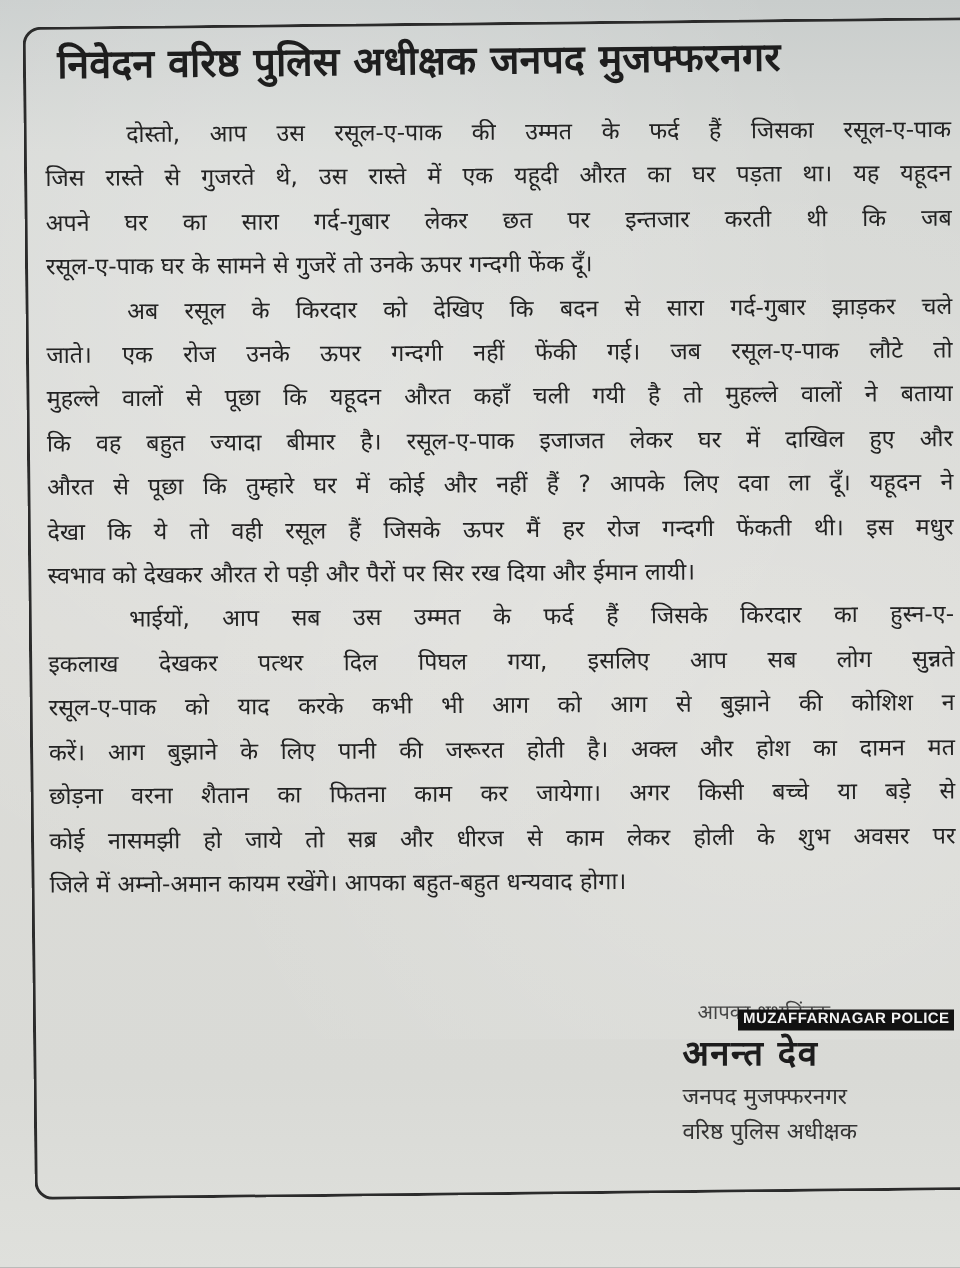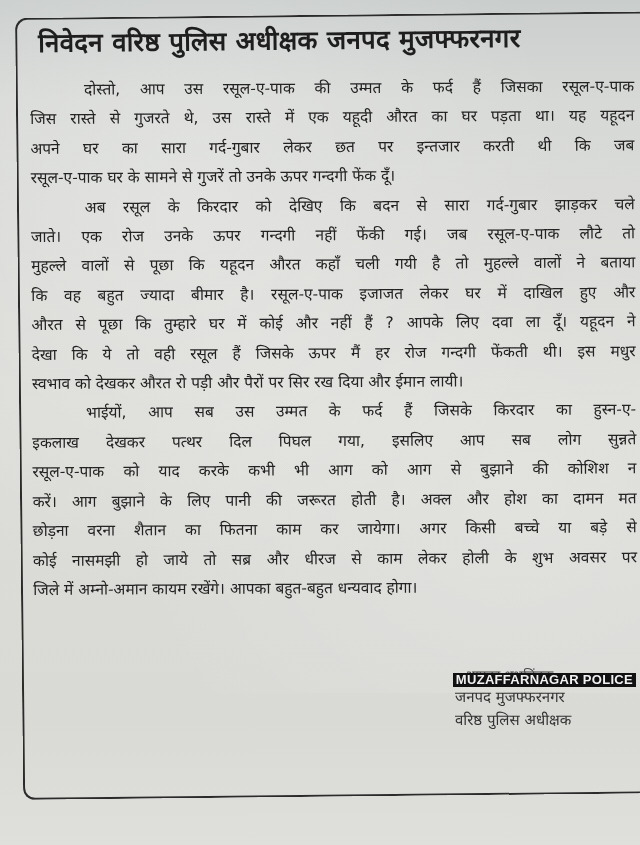--- a/index.html
+++ b/index.html
@@ -107,21 +107,21 @@
       color: #333;
     }
     .watermark {
       position: absolute;
       right: 4px;
       bottom: 6px;
       background: #111;
       color: #f2f2f2;
       font-family: "Liberation Sans", sans-serif;
       font-weight: bold;
-      font-size: 13px;
+      font-size: 10px;
       letter-spacing: 0.3px;
       padding: 1px 3px;
       line-height: 12px;
     }
   </style>
 </head>
 <body>
 
 <div class="paper">
   <div class="frame"></div>
@@ -150,18 +150,19 @@
       <span class="line">रसूल-ए-पाक को याद करके कभी भी आग को आग से बुझाने की कोशिश न</span>
       <span class="line">करें। आग बुझाने के लिए पानी की जरूरत होती है। अक्ल और होश का दामन मत</span>
       <span class="line">छोड़ना वरना शैतान का फितना काम कर जायेगा। अगर किसी बच्चे या बड़े से</span>
       <span class="line">कोई नासमझी हो जाये तो सब्र और धीरज से काम लेकर होली के शुभ अवसर पर</span>
       <span class="line last">जिले में अम्नो-अमान कायम रखेंगे। आपका बहुत-बहुत धन्यवाद होगा।</span>
     </p>
   </div>
 
   <div class="signoff">
     <div class="greeting">आपका शुभचिंतक,</div>
+    <div class="signer-name">अनन्त देव</div>
     <div class="signer-line">जनपद मुजफ्फरनगर</div>
     <div class="signer-line">वरिष्ठ पुलिस अधीक्षक</div>
   </div>
 
   <div class="watermark">MUZAFFARNAGAR POLICE</div>
 </div>
 
 </body></html>

